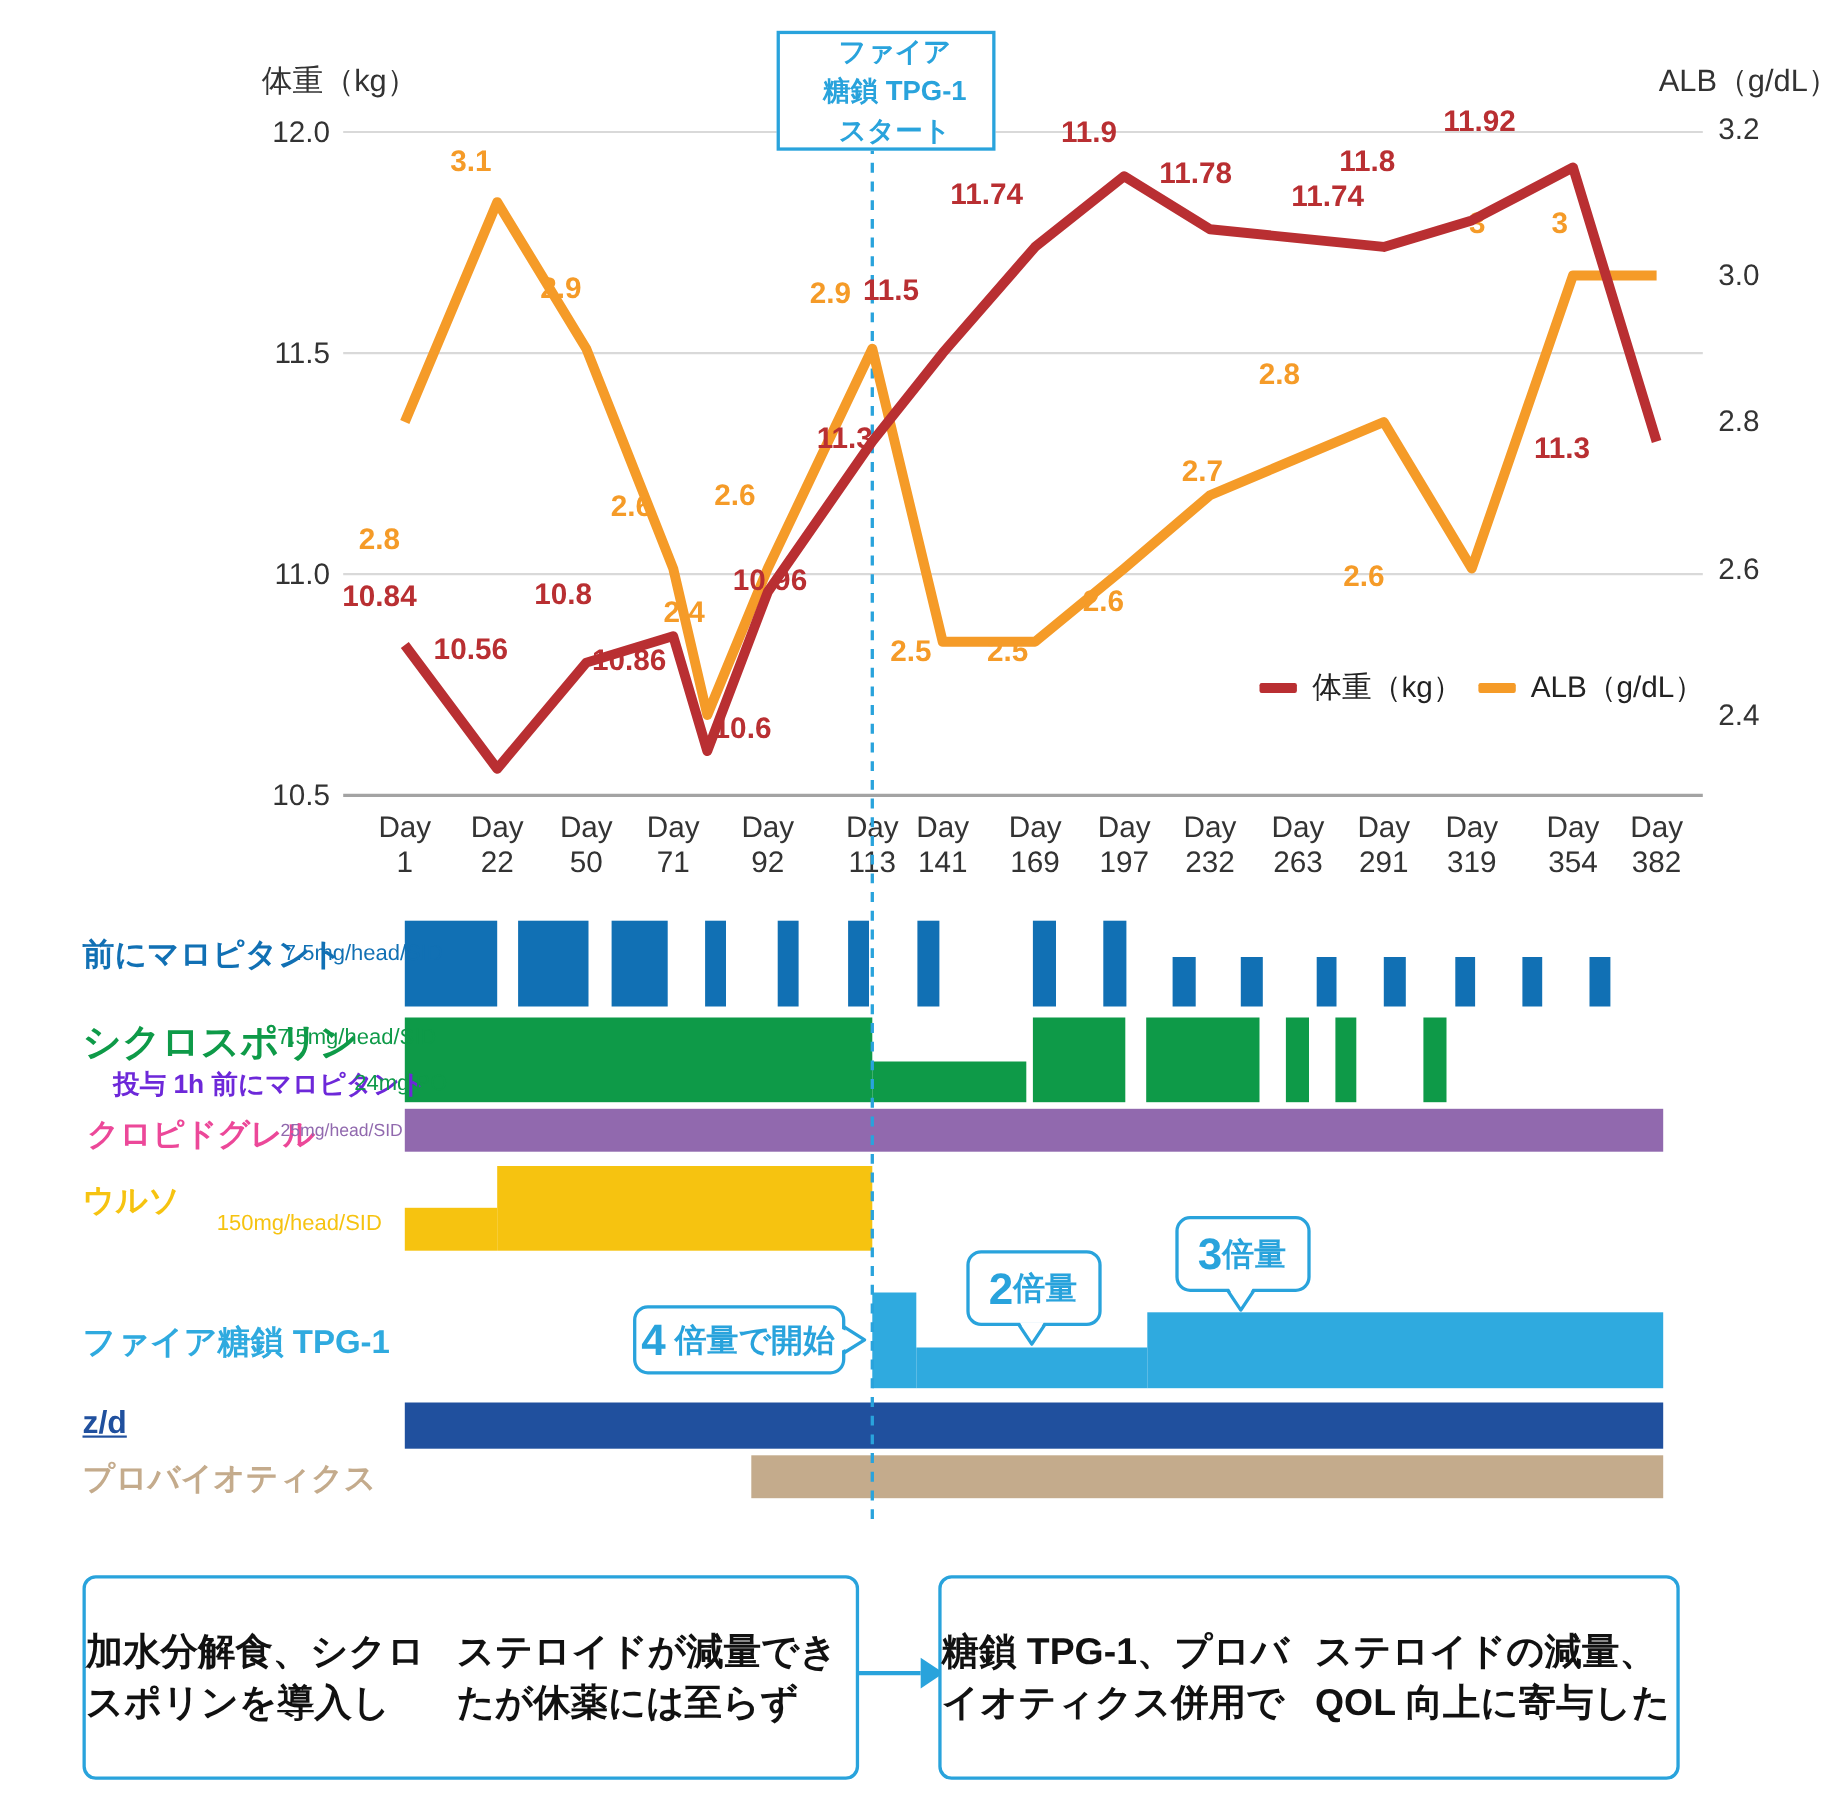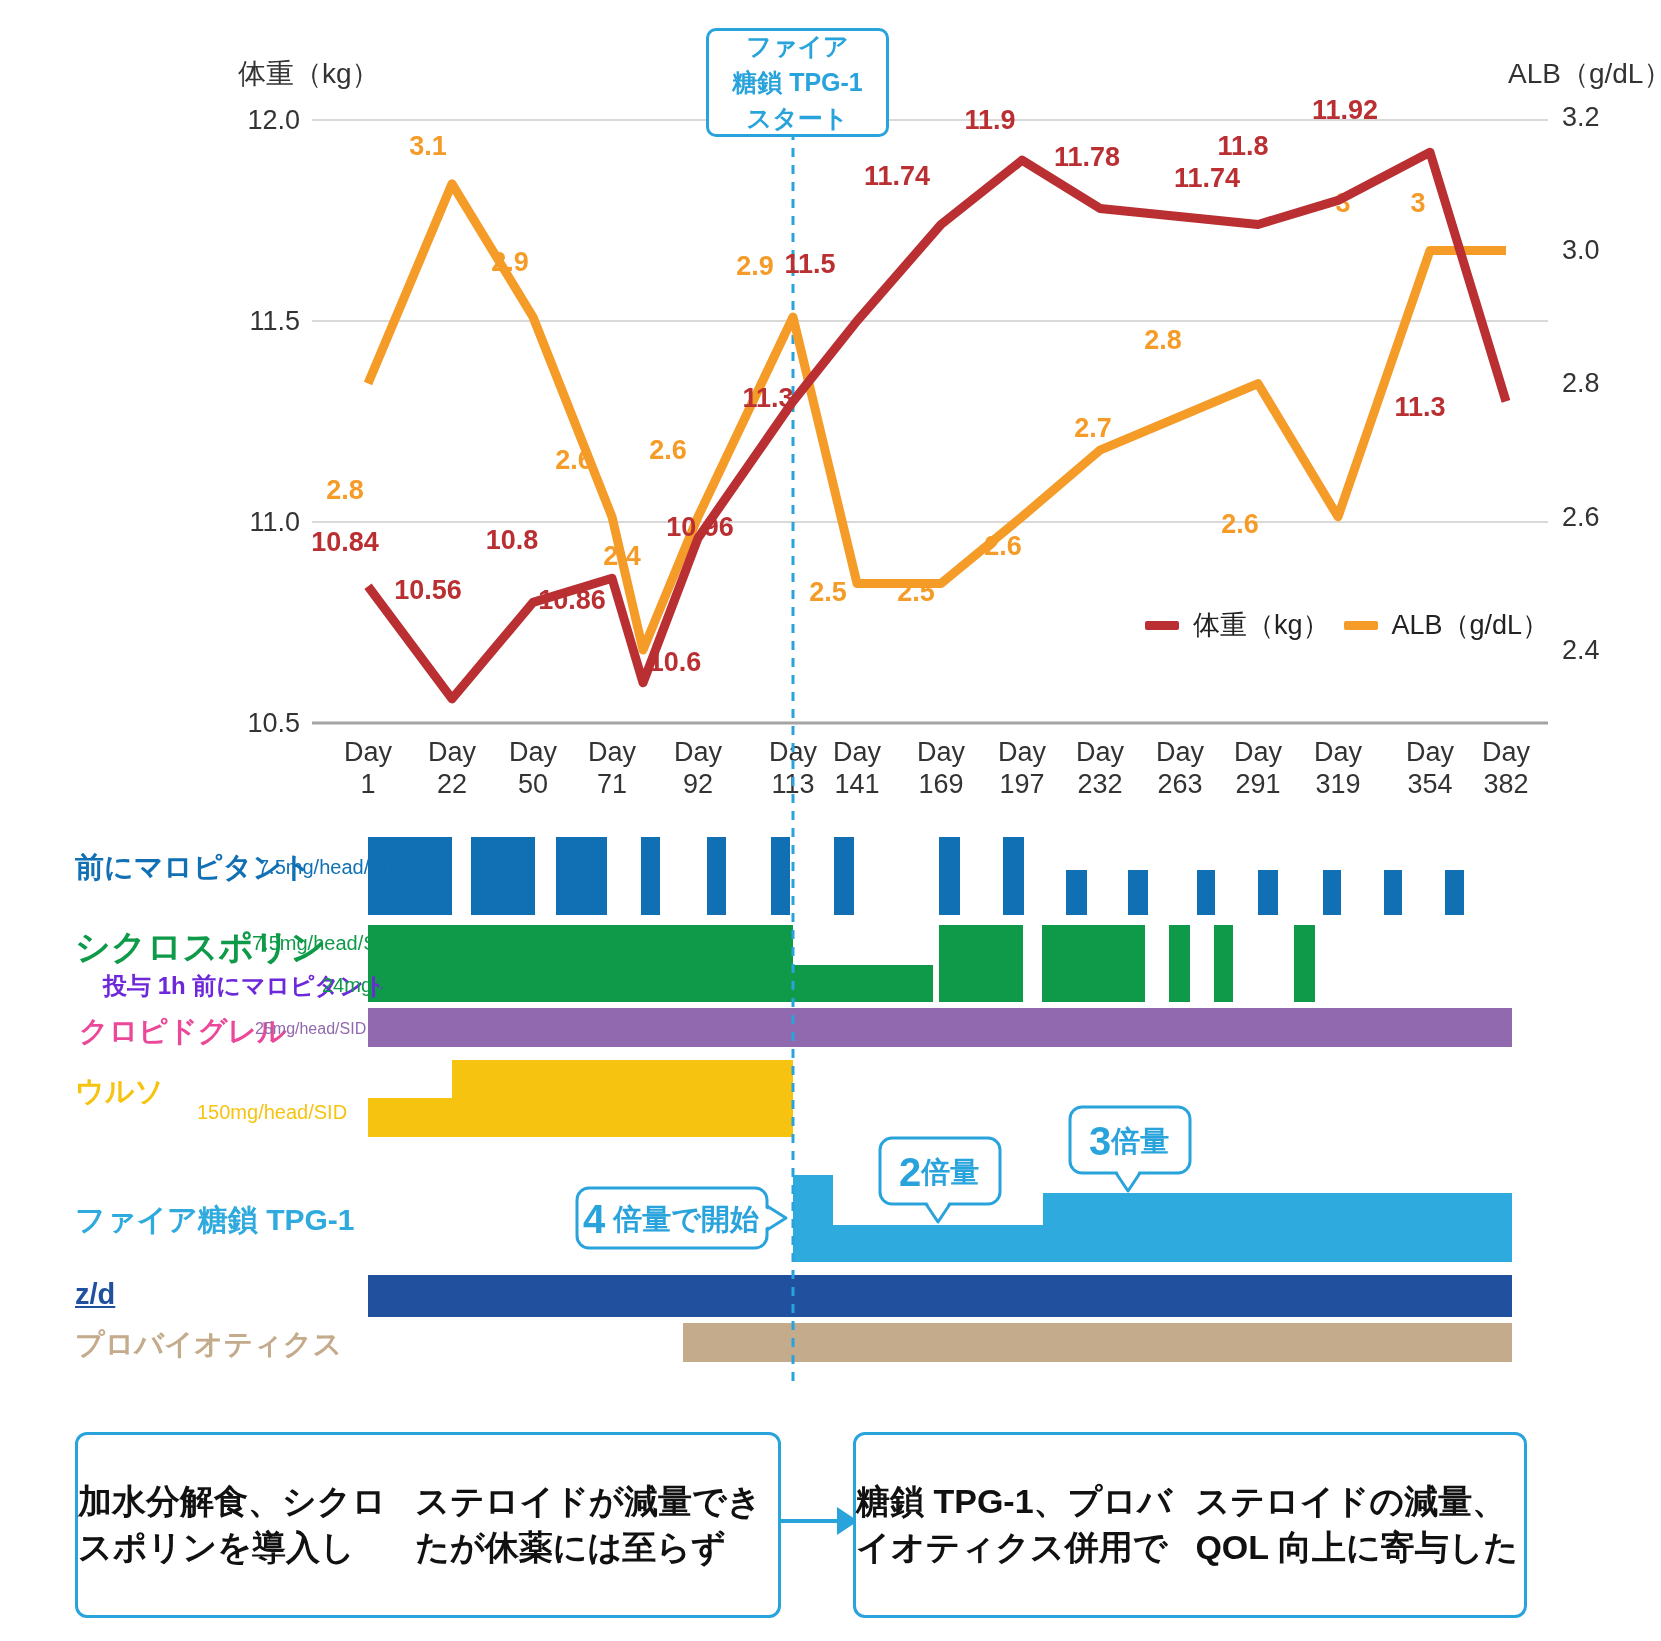--- a/index.html
+++ b/index.html
@@ -1,22 +1,22 @@
 <!DOCTYPE html>
 <html><head>
 <meta charset="utf-8">
 <style>
   html,body{margin:0;padding:0;background:#fff;}
   .stage{position:relative;width:1661px;height:1641px;background:#fff;overflow:hidden;
          font-family:"Liberation Sans","DejaVu Sans",sans-serif;}
   #fig{position:absolute;left:0;top:0;}
   .t{position:absolute;white-space:nowrap;}
   .anno{position:absolute;left:706px;top:28px;width:177px;height:103px;background:#fff;
-        border:3px solid #29a3dc;border-radius:10px;display:flex;flex-direction:column;
-        justify-content:center;align-items:center;gap:3px;font-size:25px;font-weight:bold;z-index:3;}
+        border:3px solid #29a3dc;border-radius:0;display:flex;flex-direction:column;
+        justify-content:center;align-items:center;gap:3px;font-size:25px;font-weight:bold;z-index:3;padding-left:16px;}
   .legend{position:absolute;left:1145px;top:607px;display:flex;align-items:center;gap:14px;
           font-size:27px;color:#222;}
   .sw{display:inline-block;width:34px;height:9px;border-radius:2px;}
   .box{position:absolute;top:1432px;height:180px;border:3px solid #29a3dc;border-radius:12px;
        background:#fff;display:flex;flex-direction:row;justify-content:center;align-items:center;
        gap:14px;font-size:34px;font-weight:bold;color:#111;}
   svg text{font-family:"Liberation Sans","DejaVu Sans",sans-serif;}
 </style>
 </head>
 <body>

